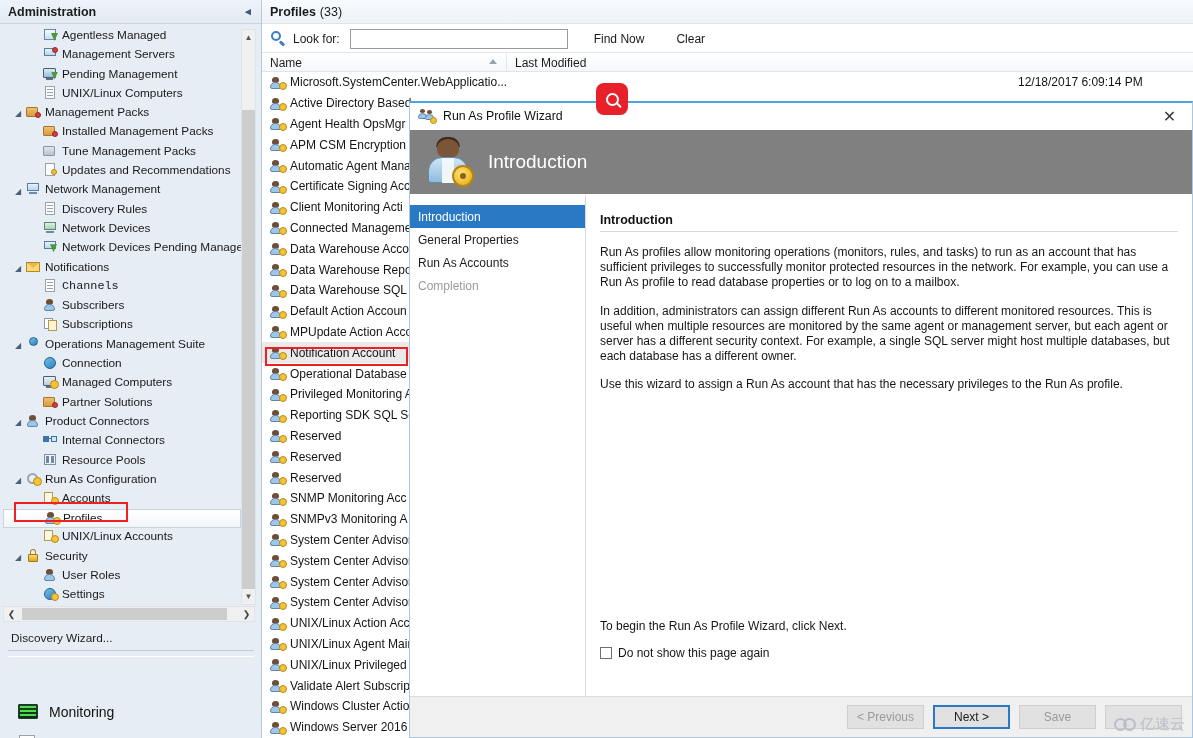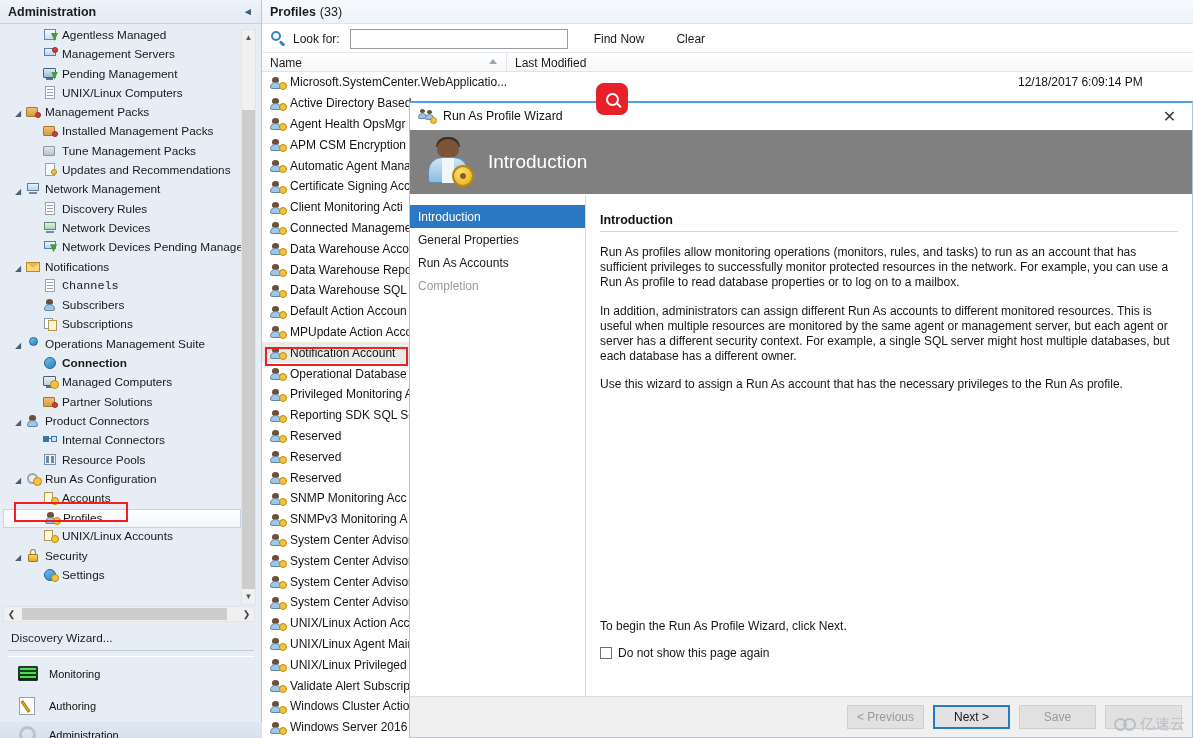--- a/index.html
+++ b/index.html
@@ -160,21 +160,21 @@
     display:flex; align-items:center; padding-left:11px;
     font-size:11.8px; color:#1c1c1c; cursor:pointer;
   }
   #navsplitter {
     position:absolute; left:8px; top:650px; width:246px; height:7px;
     background:#e7edf4; border-top:1px solid #c2cddb; border-bottom:1px solid #ffffff;
   }
   .navbtn {
     position:absolute; left:0; width:305px; height:30px;
     display:flex; align-items:center; padding-left:18px;
-    font-size:11px; color:#111; cursor:pointer;
+    font-size:14px; color:#111; cursor:pointer;margin-top:38px;
   }
   .navbtn .nbico { width:22px; height:20px; margin-right:9px; position:relative; }
   .navbtn.active { background:linear-gradient(#dfe7f1,#d3dde9); }
   .nb-mon { position:absolute; left:0;top:2px;width:20px;height:15px;background:linear-gradient(#1d4d1b,#0c2d0b);border:1px solid #233; border-radius:1px;}
   .nb-mon-t { position:absolute; left:2px;top:4px;width:16px;height:2px;background:#4ddc52;box-shadow:0 4px 0 #4ddc52,0 8px 0 #4ddc52;}
   .nb-auth { position:absolute; left:1px;top:1px;width:16px;height:18px;background:#fefefe;border:1px solid #9aa2ab;}
   .nb-pen { position:absolute; left:6px;top:4px;width:3px;height:13px;background:#e8b53a;border:1px solid #a8801f;transform:rotate(-35deg);}
   .nb-adm { position:absolute; left:1px;top:1px;width:17px;height:17px;border-radius:50%;border:3px solid #b9c4cf;}
 
   
@@ -507,21 +507,21 @@
             </span>
             <span class="tlabel">Subscriptions</span>
           </div>
           <div class="tnode" style="padding-left: 8px;">
             <span class="expander">◢</span>
             <span class="tico">
               <i class="ic ic-globe" style="left:4px;top:1px;width:9px;height:9px;"></i>
             </span>
             <span class="tlabel">Operations Management Suite</span>
           </div>
-          <div class="tnode" style="padding-left: 25px; font-weight: bold;">
+          <div class="tnode" style="padding-left: 25px;">
             <span class="expander"></span>
             <span class="tico">
               <i class="ic ic-globe"></i>
             </span>
             <span class="tlabel">Connection</span>
           </div>
           <div class="tnode" style="padding-left: 25px;">
             <span class="expander"></span>
             <span class="tico">
               <i class="ic ic-mon" style="background:linear-gradient(#e7eef4,#c0cdd9);"></i>
@@ -596,20 +596,28 @@
             </span>
             <span class="tlabel">UNIX/Linux Accounts</span>
           </div>
           <div class="tnode" style="padding-left: 8px;">
             <span class="expander">◢</span>
             <span class="tico">
               <i class="ic ic-lock-s"></i>
               <i class="ic ic-lock-b"></i>
             </span>
             <span class="tlabel">Security</span>
+          </div>
+          <div class="tnode" style="padding-left: 25px;">
+            <span class="expander"></span>
+            <span class="tico">
+              <i class="ic ic-person"></i>
+              <i class="ic ic-body"></i>
+            </span>
+            <span class="tlabel">User Roles</span>
           </div>
           <div class="tnode" style="padding-left: 25px;">
             <span class="expander"></span>
             <span class="tico">
               <i class="ic ic-globe"></i>
               <i class="ic ic-gear" style="right:0;bottom:0;width:8px;height:8px;"></i>
             </span>
             <span class="tlabel">Settings</span>
           </div>
         </div>

